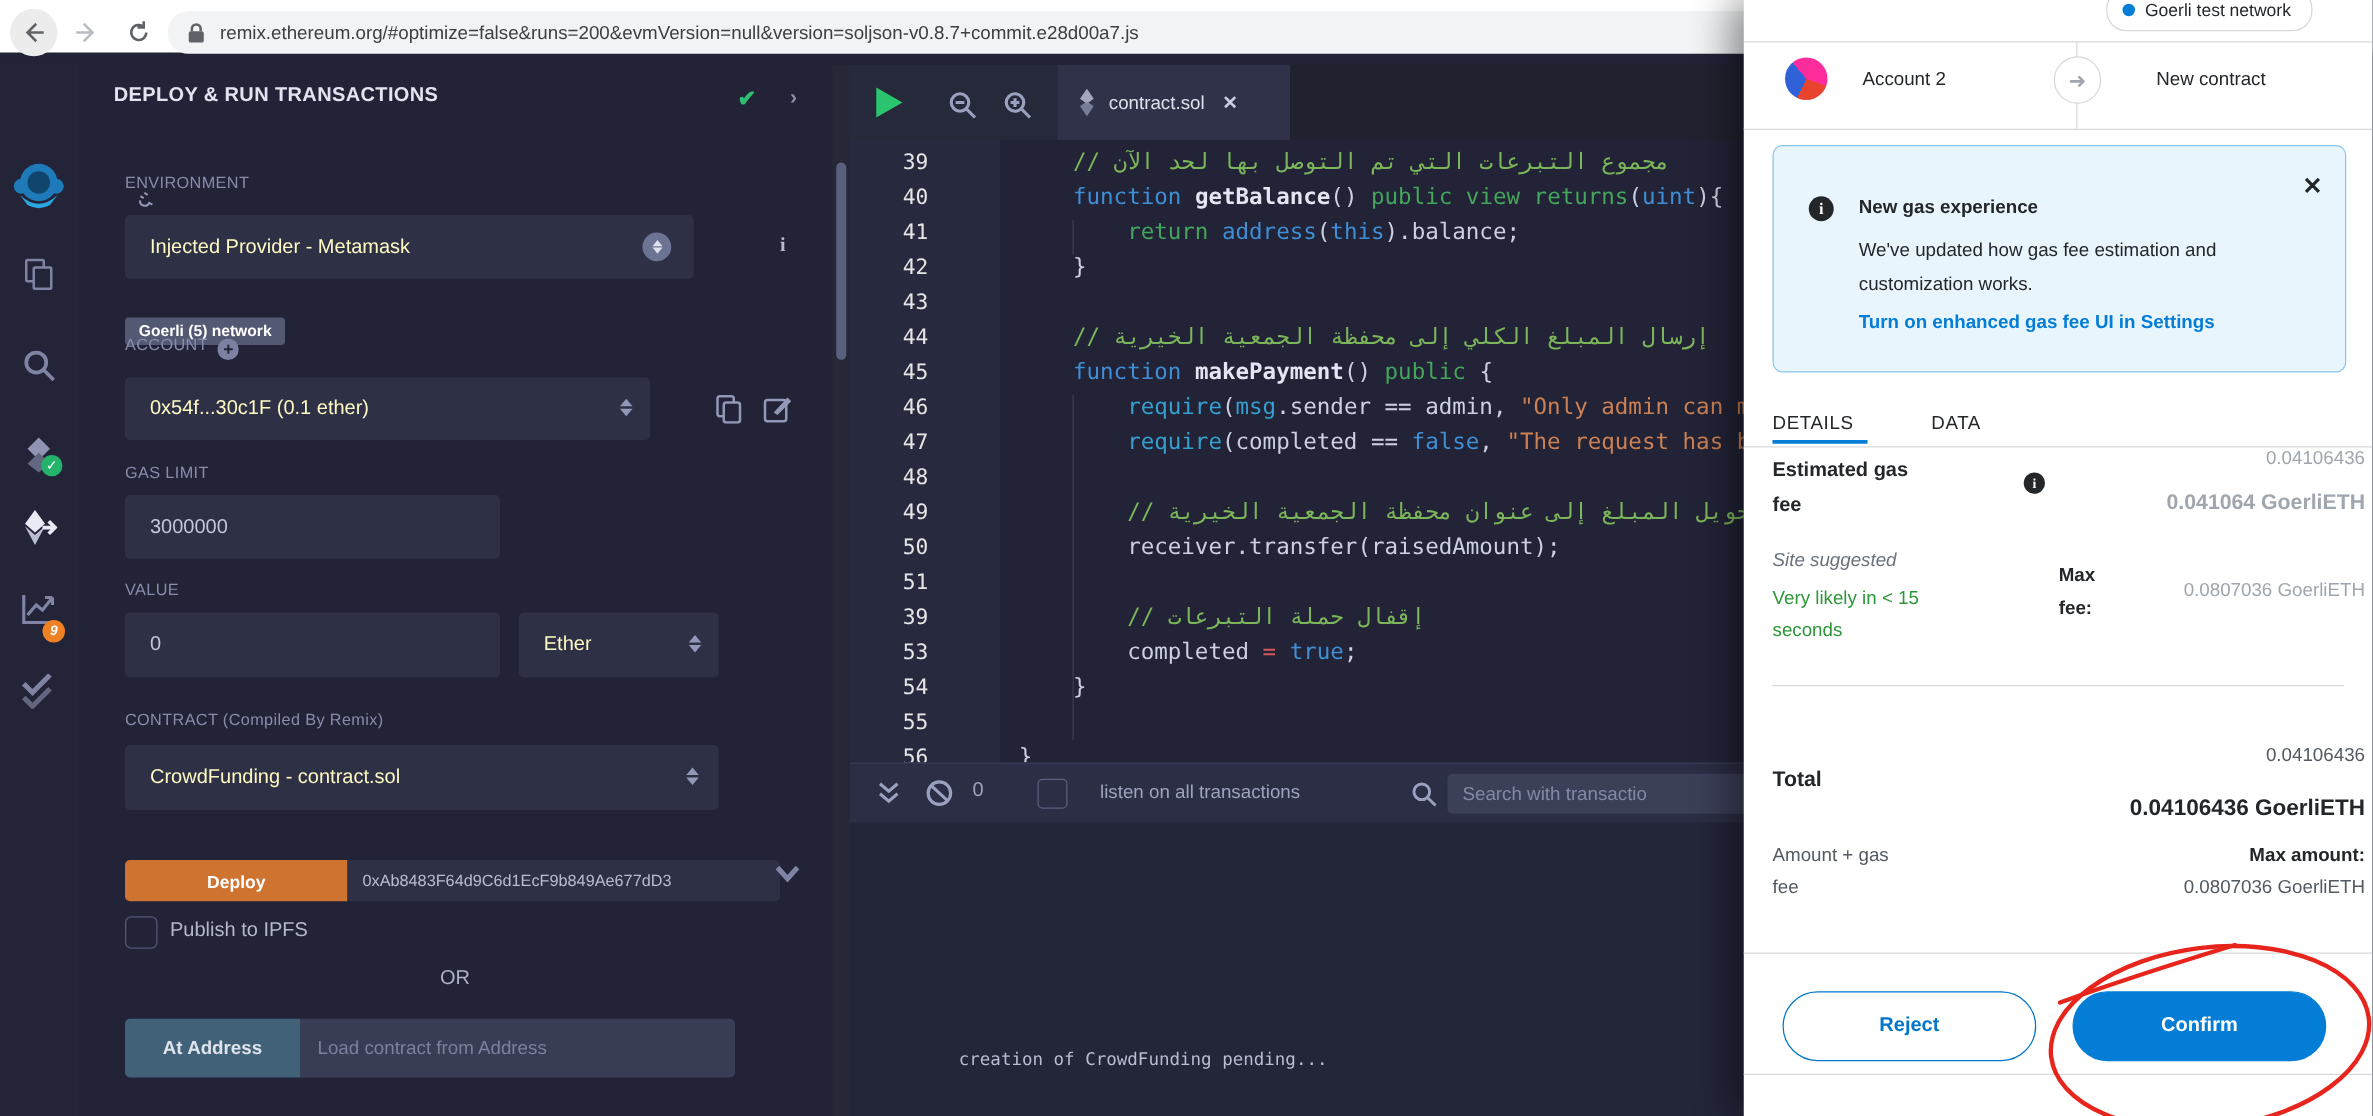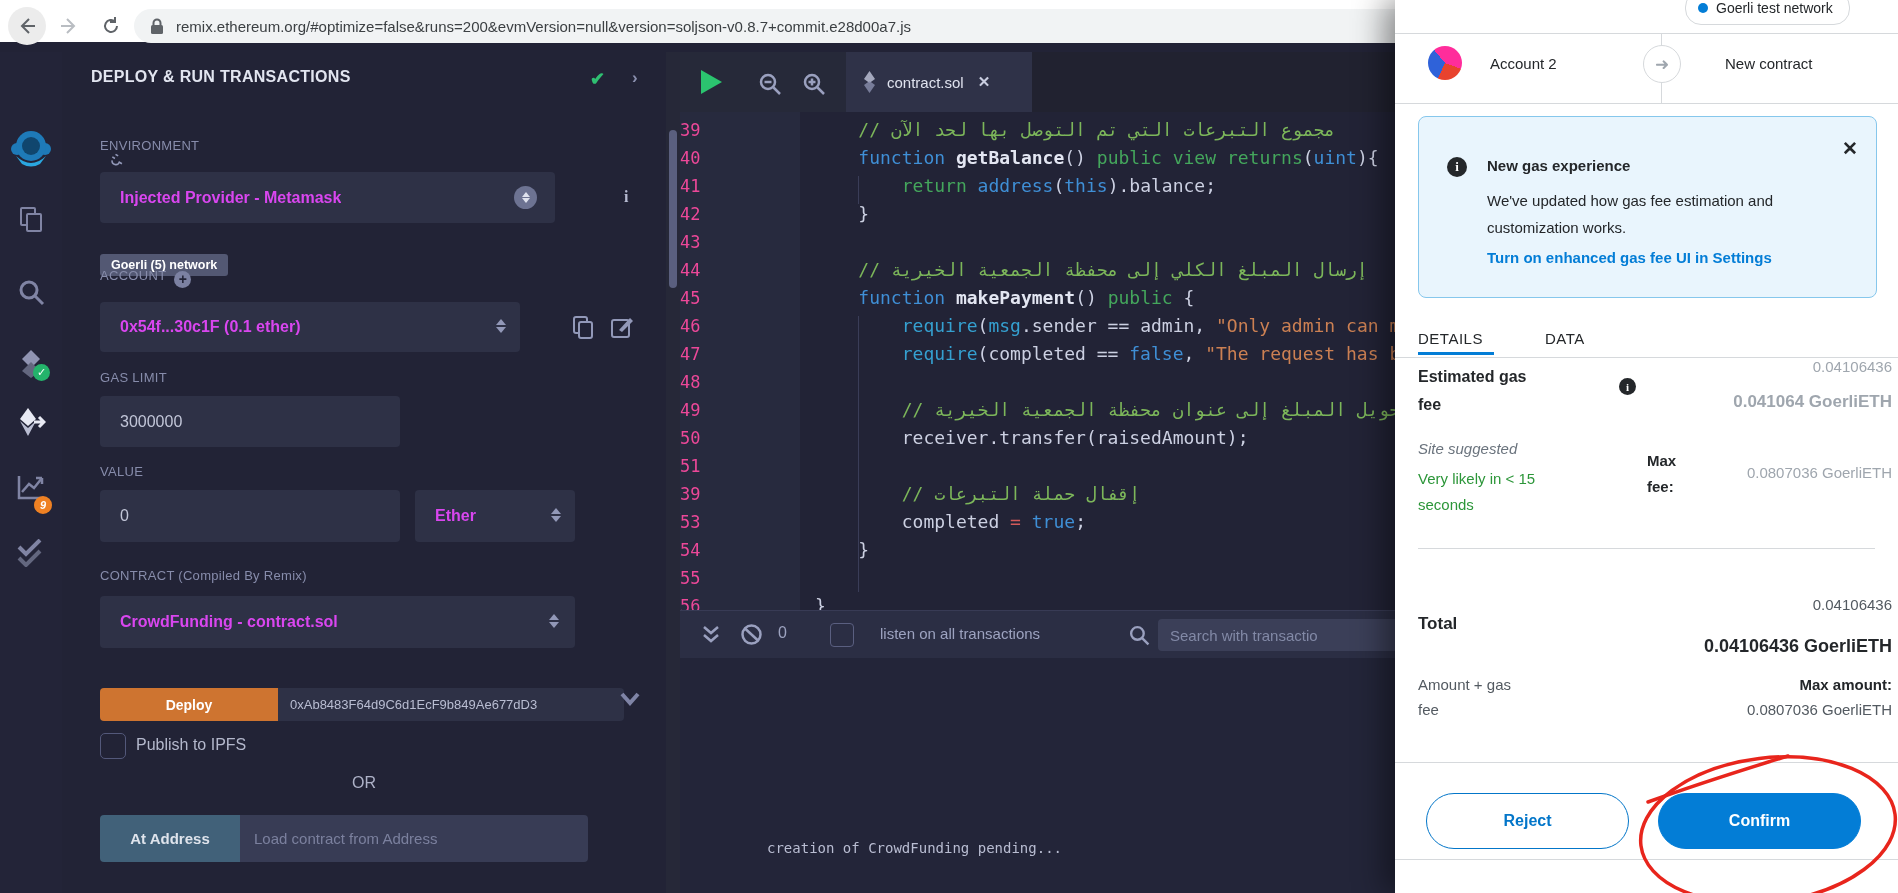--- a/index.html
+++ b/index.html
@@ -25,21 +25,21 @@
   .badge-ck{position:absolute;left:33px;width:17px;height:17px;border-radius:50%;background:#24b36b;color:#fff;
            font-size:11px;display:flex;align-items:center;justify-content:center;}
 
   
   .panel{position:absolute;left:62px;top:52px;width:604px;height:841px;background:#222336;color:#c2c6d8;}
   .panel-title{position:absolute;left:29px;top:16px;font-size:16px;font-weight:bold;color:#e2e5f0;letter-spacing:.3px;}
   .panel-check{position:absolute;left:528px;top:16px;color:#2fbf71;font-size:18px;font-weight:bold;}
   .panel-chev{position:absolute;left:570px;top:16px;color:#8a8fae;font-size:17px;font-weight:bold;}
   .plabel{position:absolute;font-size:13px;color:#878cab;letter-spacing:.3px;}
   .pselect,.pinput{position:absolute;background:#2e3146;border-radius:4px;display:flex;align-items:center;
-        font-size:16px;color:#d946ef;font-weight:bold;}
+        font-size:16px;color:#fef9c3;}
   .pselect .txt,.pinput .txt{margin-left:20px;white-space:nowrap;overflow:hidden;}
   .caret{position:absolute;display:flex;flex-direction:column;align-items:center;gap:2px;}
   .caret i{width:0;height:0;border-left:5px solid transparent;border-right:5px solid transparent;display:block;}
   .caret .up{border-bottom:6px solid #9298b8;}
   .caret .dn{border-top:6px solid #9298b8;}
   .net-badge{position:absolute;left:38px;top:186px;background:#535873;color:#fff;font-size:12.5px;font-weight:bold;
         border-radius:3px;padding:4px 11px;margin-top:16px;}
   .env-circle{position:absolute;width:23px;height:23px;border-radius:50%;background:#6d7392;display:flex;
         flex-direction:column;align-items:center;justify-content:center;gap:1px;}
   .env-circle i{width:0;height:0;border-left:4px solid transparent;border-right:4px solid transparent;display:block;}
@@ -72,21 +72,21 @@
   .ed-toolbar{position:absolute;left:0;top:0;width:715px;height:60px;background:#262939;}
   .tab-rest{position:absolute;left:352px;top:0;width:363px;height:60px;background:#212230;}
   .ed-tab{position:absolute;left:166px;top:0;width:186px;height:60px;background:#2f3248;display:flex;align-items:center;cursor:pointer;}
   .ed-tab .tname{margin-left:10px;font-size:15px;color:#dfe2ee;}
   .ed-tab .tclose{margin-left:14px;color:#c9cde0;font-size:15px;font-weight:bold;}
   .toolbtn{position:absolute;top:16px;display:flex;align-items:center;justify-content:center;}
   .code{position:absolute;left:0;top:60px;width:715px;height:498px;background:#222336;overflow:hidden;}
   .gutterbg{position:absolute;left:0;top:0;width:120px;height:498px;background:#272a3e;}
   .code-lines{position:absolute;left:0;top:4px;width:715px;font-family:"DejaVu Sans Mono",monospace;font-size:18px;line-height:28px;}
   .code-row{height:28px;white-space:pre;}
-  .ln{display:inline-block;width:105px;text-align:left;color:#ec4899;font-size:17px;}
+  .ln{display:inline-block;width:105px;text-align:center;color:#e5e5e5;font-size:17px;}
   .lc{margin-left:30px;white-space:pre;}
   .iguide{position:absolute;width:1px;background:#3a3d58;left:178px;}
   .tok-com{color:#7cb65a;} .tok-kw{color:#3f8fd6;} .tok-fn{color:#e3e6f2;font-weight:bold;}
   .tok-grn{color:#44a65c;} .tok-cy{color:#35a0d0;} .tok-str{color:#cc8053;}
   .tok-op{color:#d45a5a;} .tok-pl{color:#ccd0e2;}
 
   
   .term-bar{position:absolute;left:0;top:558px;width:715px;height:48px;background:#2b2e44;border-top:1px solid #383b55;}
   .term-zero{position:absolute;left:98px;top:13px;color:#9da3c0;font-size:16px;}
   .term-check{position:absolute;left:150px;top:12px;width:22px;height:22px;border:1px solid #5a5f80;border-radius:4px;background:transparent;}

